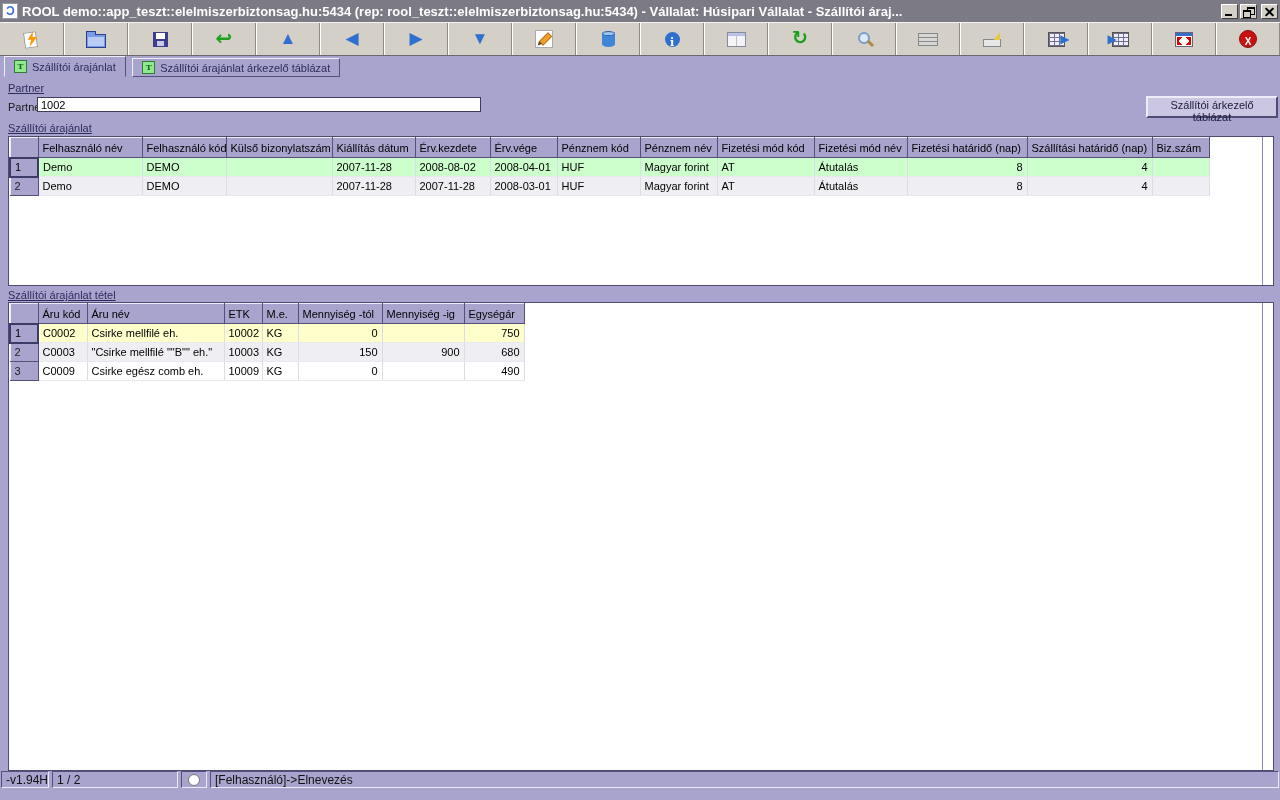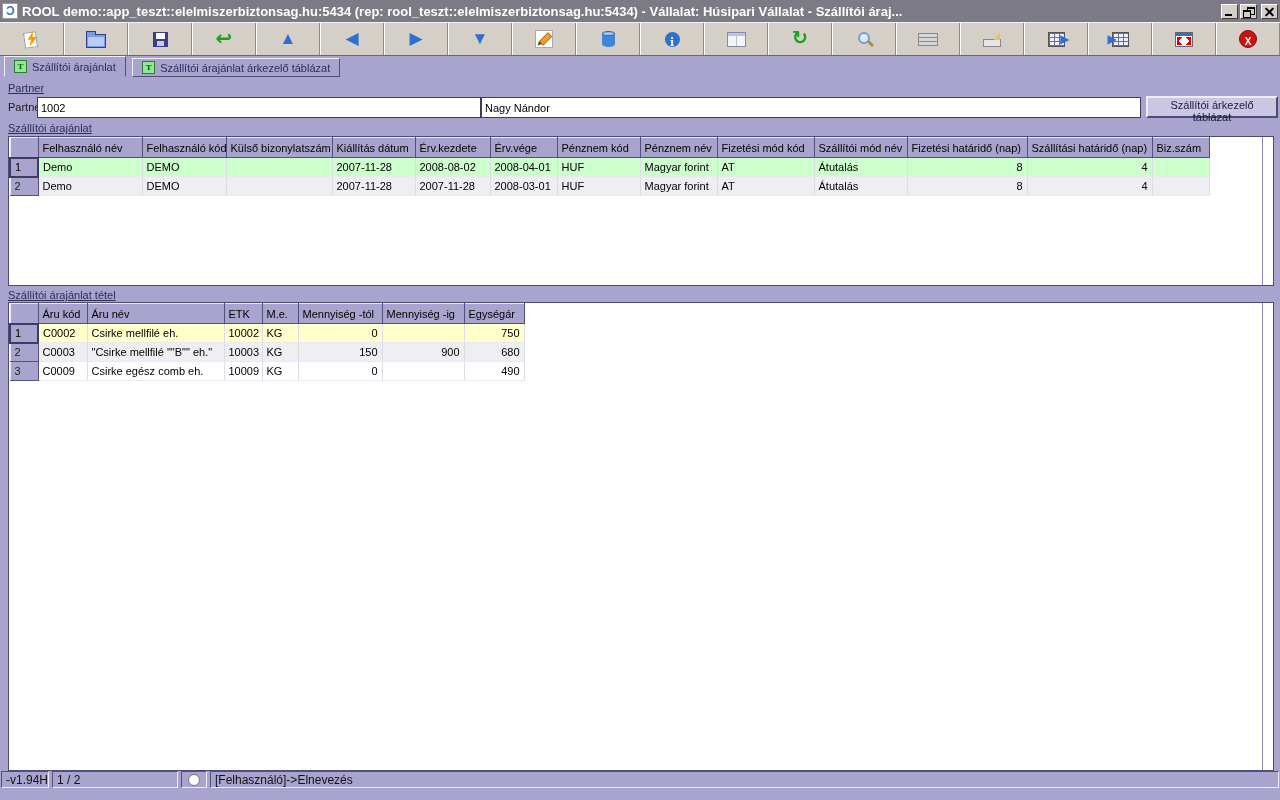--- a/index.html
+++ b/index.html
@@ -81,21 +81,21 @@
   .tab{display:inline-flex;align-items:center;gap:5px;height:21px;padding:0 9px;box-sizing:border-box;
     background:#a9a4ce;border:1px solid;border-color:#efecfa #53507a transparent #efecfa;
     font-size:11px;color:#2c2c5e;vertical-align:bottom;}
   .tab.inactive{height:19px;margin-bottom:0;border-bottom:1px solid #53507a;margin-left:2px;}
   .tab-icon{width:11px;height:11px;background:#90e890;border:1px solid #2f7d2f;color:#1a661a;
     font:bold 8px/11px "DejaVu Serif",serif;text-align:center;box-sizing:content-box;}
 
   
   .slabel{position:absolute;font-size:11px;color:#2c2c5e;text-decoration:underline;white-space:nowrap;}
   .lbl{position:absolute;font-size:11px;color:#1a1a1a;white-space:nowrap;}
-  input.tinput{position:absolute;height:21px;background:#fff;border:1px solid #3c3c5c;font-size:11px;
+  input.tinput{position:absolute;height:15px;background:#fff;border:1px solid #3c3c5c;font-size:11px;
     padding:0 3px;box-sizing:border-box;font-family:"Liberation Sans",sans-serif;}
   .pbutton{position:absolute;height:22px;background:#cbc7e2;border:2px solid;
     border-color:#efecfa #4e4b74 #4e4b74 #efecfa;font-size:11px;color:#1a1a3a;
     font-family:"Liberation Sans",sans-serif;}
   .panel{position:absolute;background:#fff;border:1px solid #4e4b74;overflow:hidden;}
   .vstrip{position:absolute;top:0;right:0;width:10px;height:100%;background:#fff;border-left:1px solid #8b87b5;}
 
   table.grid{border-collapse:collapse;table-layout:fixed;}
   table.grid th,table.grid td{height:19px;padding:0 4px;font-size:11px;font-weight:normal;
     white-space:nowrap;overflow:hidden;text-align:left;box-sizing:border-box;}
@@ -215,21 +215,20 @@
     </div>
     <div class="tab inactive">
       <span class="tab-icon">T</span>
       <span>Szállítói árajánlat árkezelő táblázat</span>
     </div>
   </div>
 
   <span class="slabel" style="left:8px;top:82px;">Partner</span>
   <span class="lbl" style="left:8px;top:101px;">Partner</span>
   <input class="tinput" style="left: 37px; top: 97px; width: 444px;" value="1002">
-  <input class="tinput" style="left: 481px; top: 97px; width: 660px;" value="Nagy Nándor">
   <button class="pbutton" style="left:1146px;top:96px;width:132px;">Szállítói árkezelő táblázat</button>
 
   <span class="slabel" style="left:8px;top:122px;">Szállítói árajánlat</span>
   <div class="panel" style="left:8px;top:136px;width:1264px;height:148px;">
     <table class="grid" id="offer-table">
         <colgroup>
           <col>
           <col>
           <col>
           <col>
@@ -249,21 +248,21 @@
             <th class="rn"></th>
             <th>Felhasználó név</th>
             <th>Felhasználó kód</th>
             <th>Külső bizonylatszám</th>
             <th>Kiállítás dátum</th>
             <th>Érv.kezdete</th>
             <th>Érv.vége</th>
             <th>Pénznem kód</th>
             <th>Pénznem név</th>
             <th>Fizetési mód kód</th>
-            <th>Szállítói mód név</th>
+            <th>Fizetési mód név</th>
             <th>Fizetési határidő (nap)</th>
             <th>Szállítási határidő (nap)</th>
             <th>Biz.szám</th>
           </tr>
         </thead>
         <tbody>
           <tr>
             <th class="rn rn-sel">1</th>
             <td style="background: rgb(204, 255, 204);">Demo</td>
             <td style="background: rgb(204, 255, 204);">DEMO</td>

